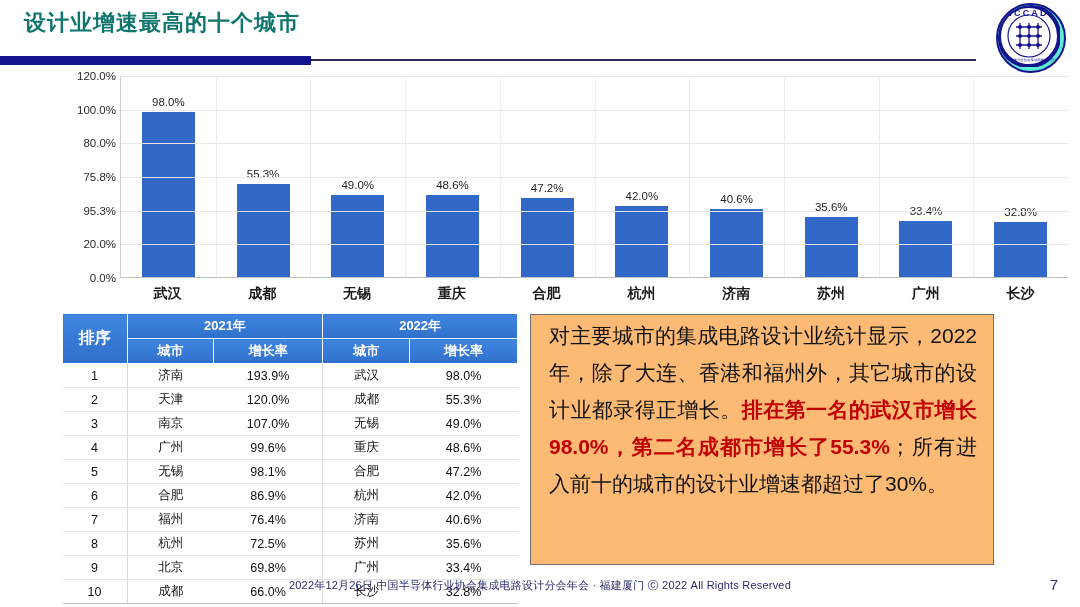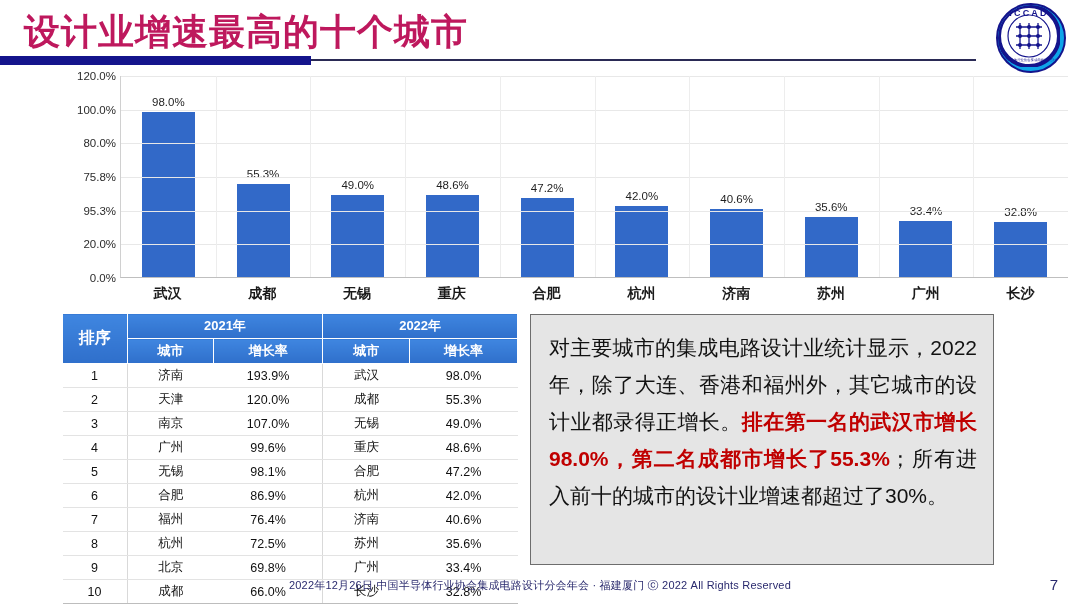--- a/index.html
+++ b/index.html
@@ -4,37 +4,37 @@
 <style>
   html,body{margin:0;padding:0;}
   body{
     width:1080px;height:607px;background:#ffffff;
     font-family:"Liberation Sans","DejaVu Sans",sans-serif;
     position:relative;overflow:hidden;
   }
   
   #slide-title{
     position:absolute;left:24px;top:8px;
-    font-size:36px;font-weight:bold;color:#be185d;
+    font-size:22px;font-weight:bold;color:#0f766e;
     letter-spacing:1px;white-space:nowrap;
   }
   #title-bar-thick{
     position:absolute;left:0;top:56px;width:311px;height:9px;
     background:#14148C;
   }
   #title-bar-thin{
     position:absolute;left:311px;top:59px;width:665px;height:2px;
     background:#2A2A55;
   }
   
   #logo{
     position:absolute;right:14px;top:3px;width:66px;height:66px;
     border-radius:50%;
     border:2px solid #14148C;
-    background:#0ea5e9;
+    background:#5eead4;
     overflow:hidden;
   }
   #logo svg{display:block;}
   
   #chart{
     position:absolute;left:62px;top:76px;width:1006px;height:230px;
   }
   #y-axis{
     position:absolute;left:0;top:0;width:58px;height:202px;
   }
@@ -101,23 +101,23 @@
     padding:1px 2px;text-align:center;height:21px;
   }
   #data-table td.sep{border-right:1px solid #d9d9d9;}
   #data-table tbody tr:last-child td{border-bottom:1px solid #bdbdbd;margin-top:12px;}
   .col-rank{width:66px;}
   .col-city{width:92px;}
   .col-rate{width:113px;}
   
   #note-box{
     position:absolute;left:530px;top:314px;width:464px;height:251px;
-    border:1px solid #6d6d6d;background:#e5e5e5;
+    border:1px solid #6d6d6d;background:#fdba74;
     box-sizing:border-box;
-    padding:14px 16px 0 18px;
+    padding:2px 16px 0 18px;
   }
   #note-text{
     font-size:21px;line-height:37px;color:#111111;
     text-align:justify;
   }
   #note-text .hl{color:#C00000;font-weight:bold;}
   
   #footer-text{
     position:absolute;left:0;right:0;top:578px;
     text-align:center;font-size:11px;color:#2A2A6E;

